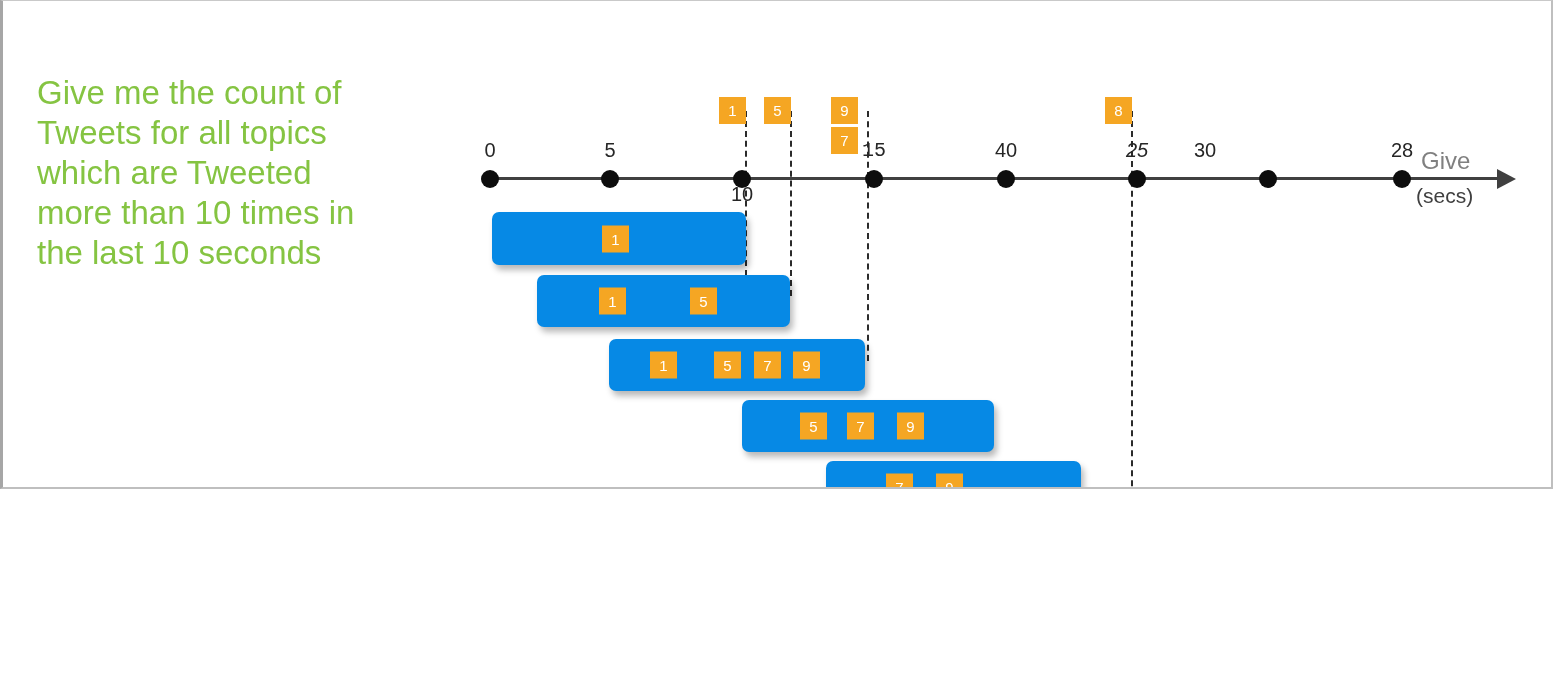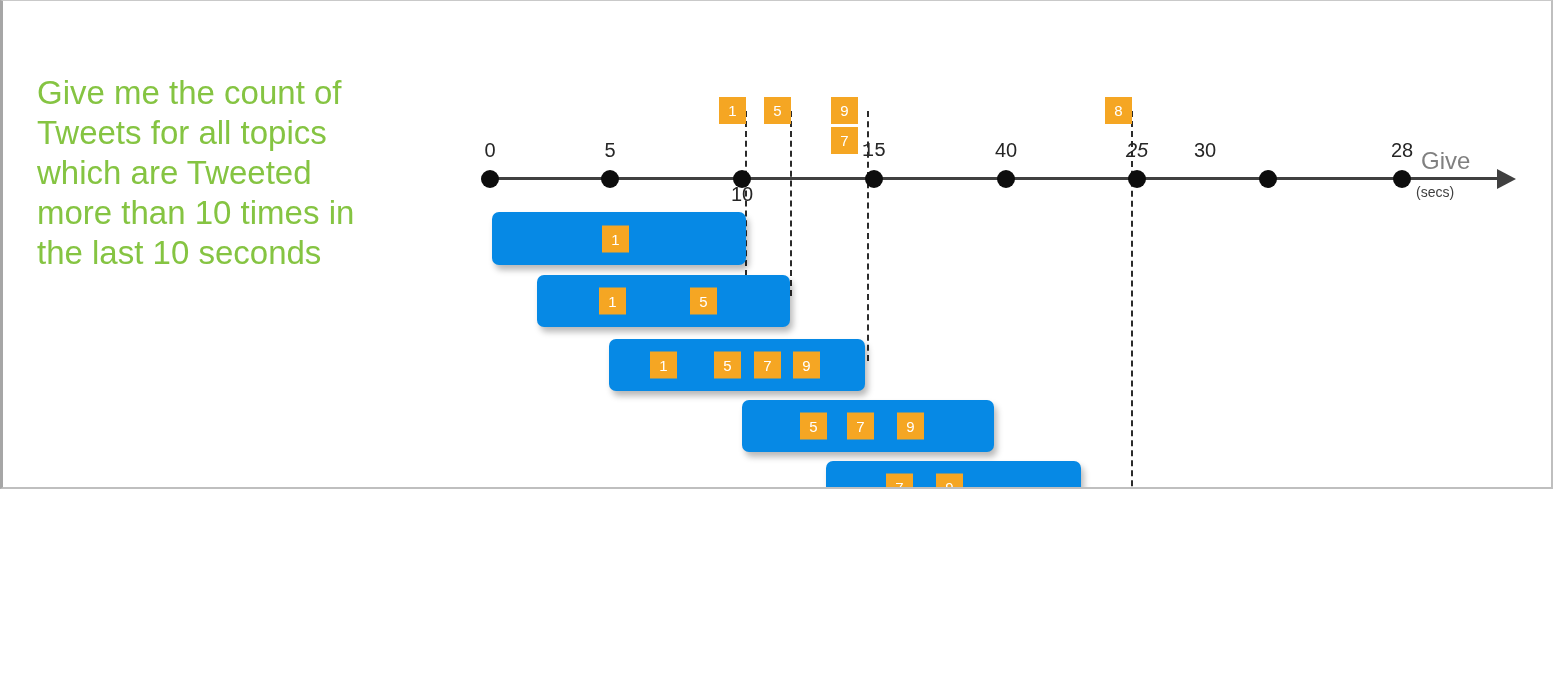--- a/index.html
+++ b/index.html
@@ -96,21 +96,21 @@
     left: 1418px;
     top: 146px;
     font-size: 24px;
     color: #808080;
     font-family: "Liberation Sans", sans-serif;
   }
   #secs-label {
     position: absolute;
     left: 1413px;
     top: 183px;
-    font-size: 14px;
+    font-size: 21px;
     color: #404040;
     font-family: "Liberation Sans", sans-serif;
   }
 
   
   .guide-line {
     position: absolute;
     width: 0;
     border-left: 2px dashed #2b2b2b;
   }

